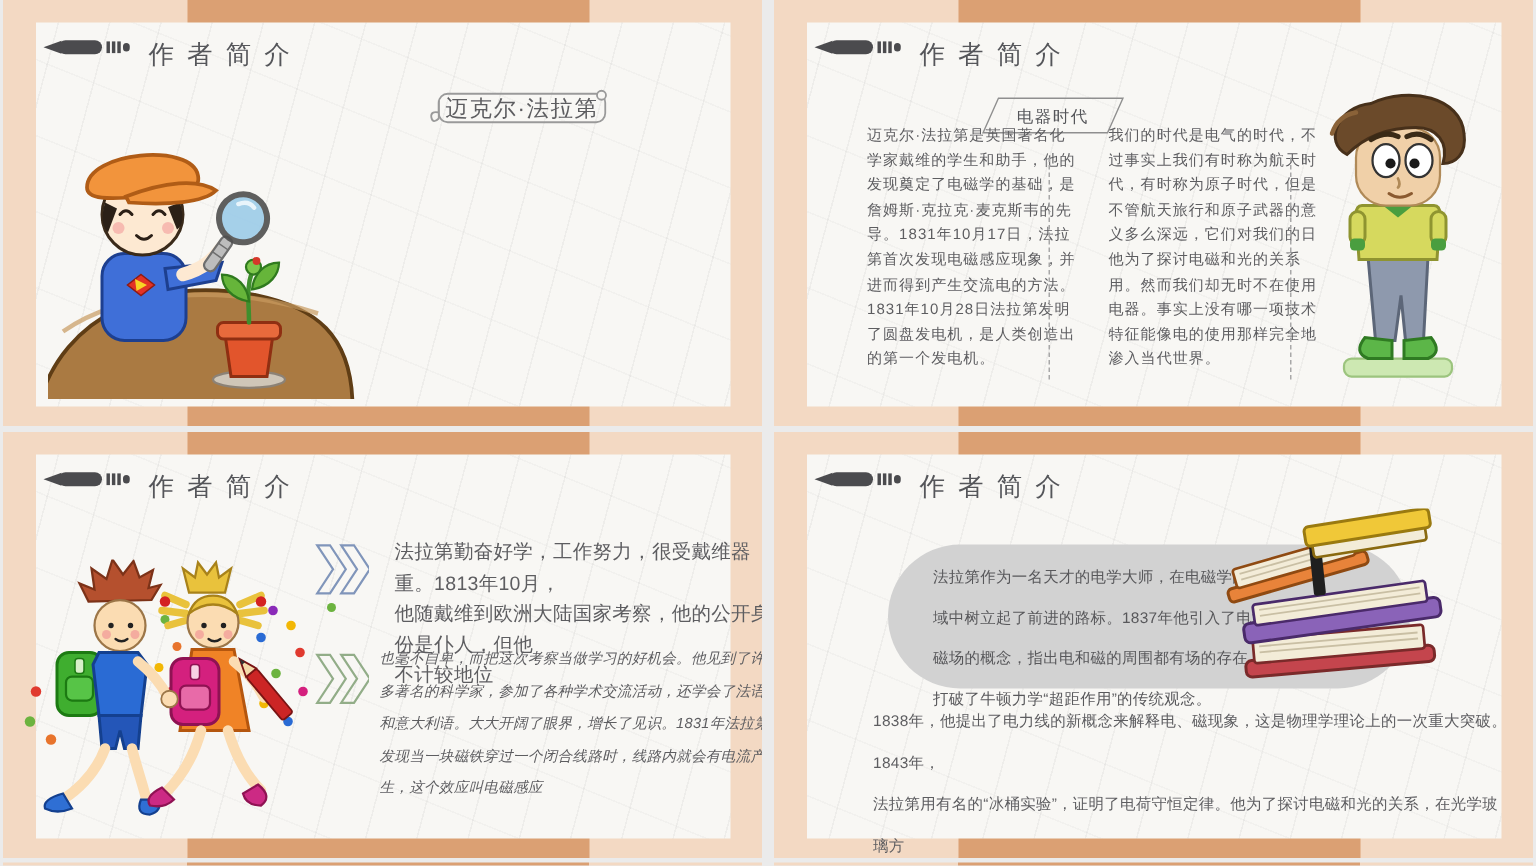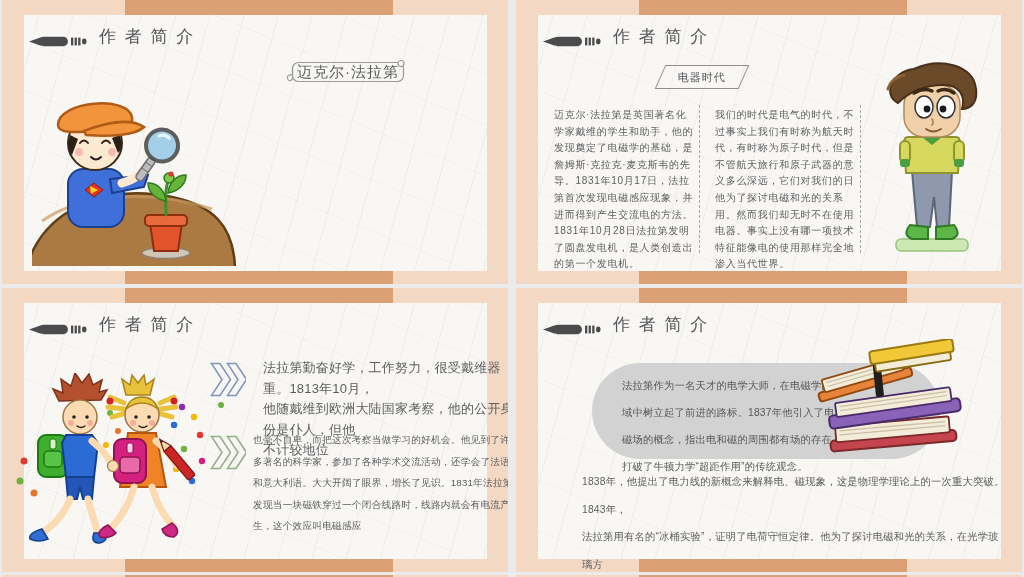--- a/index.html
+++ b/index.html
@@ -19,21 +19,21 @@
   .slide-3{left:2px;top:288px;}
   .slide-4{left:516px;top:288px;}
   .tanbar{position:absolute;left:123px;top:0;bottom:0;width:268px;background:#dba073;}
   .card{
     position:absolute;left:22px;right:21px;top:15px;bottom:13px;
     background-color:#f8f7f4;
     background-image:
       repeating-linear-gradient(105deg,transparent 0 14px,rgba(150,150,150,.10) 14px 15px,transparent 15px 33px),
       repeating-linear-gradient(22deg,transparent 0 26px,rgba(160,160,160,.07) 26px 27px,transparent 27px 47px);
   }
-  .titlerow{position:absolute;left:4px;top:10px;display:flex;align-items:flex-end;gap:9px;}
+  .titlerow{position:absolute;left:4px;top:10px;display:flex;align-items:flex-start;gap:9px;}
   .pen{flex:0 0 auto;display:block;}
   .slide-title{
     margin:0;font-size:17px;font-weight:500;color:#55565a;
     letter-spacing:2px;white-space:nowrap;
   }
   .txt{position:absolute;color:#5d5d60;white-space:pre-line;}
 
   
   .s1-illus{position:absolute;left:8px;top:36px;}
   .scroll-banner{
@@ -52,36 +52,36 @@
     background:#4c4c4f;
   }
 
   
   .tag-banner{
     position:absolute;left:122px;top:50px;width:82px;height:22px;
     border:1px solid #8f8f8f;transform:skewX(-24deg);
     display:flex;align-items:center;justify-content:center;
   }
   .tag-banner span{transform:skewX(24deg);font-size:11px;color:#55565a;letter-spacing:1px;}
-  .col{font-size:10px;line-height:16.6px;letter-spacing:.7px;width:142px;top:92px;}
+  .col{font-size:10px;line-height:16.6px;letter-spacing:.7px;width:142px;top:68px;margin-left:24px;}
   .col-1{left:16px;}
   .col-2{left:177px;}
   .vdash{position:absolute;top:90px;height:148px;width:0;border-left:1px dashed #a8a8a8;}
   .vdash-1{left:161px;}
   .vdash-2{left:322px;}
   .s2-illus{position:absolute;left:336px;top:44px;}
 
   
   .s3-illus{position:absolute;left:-10px;top:70px;}
   .chev{position:absolute;left:186px;}
   .chev-1{top:59px;}
   .chev-2{top:132px;}
   .green-dot{position:absolute;left:194px;top:99px;width:6px;height:6px;border-radius:50%;background:#6cb33f;}
   .s3-p1{left:239px;top:55px;width:260px;font-size:13px;line-height:20.5px;letter-spacing:.2px;}
-  .s3-p2{left:229px;top:126px;width:260px;font-size:9.7px;line-height:21.5px;letter-spacing:.2px;}
+  .s3-p2{left:229px;top:126px;width:260px;font-size:9.7px;line-height:21.5px;letter-spacing:.2px;font-style:italic;}
 
   
   .capsule{
     position:absolute;left:54px;top:60px;width:348px;height:96px;
     background:#d2d2d2;border-radius:48px;
   }
   .capsule .txt{position:absolute;left:30px;top:9px;width:270px;
     font-size:10.3px;line-height:27px;color:#58585b;letter-spacing:.2px;}
   .s4-illus{position:absolute;left:278px;top:36px;}
   .s4-para{left:44px;top:165px;width:424px;font-size:10.3px;line-height:27.5px;letter-spacing:.2px;}

